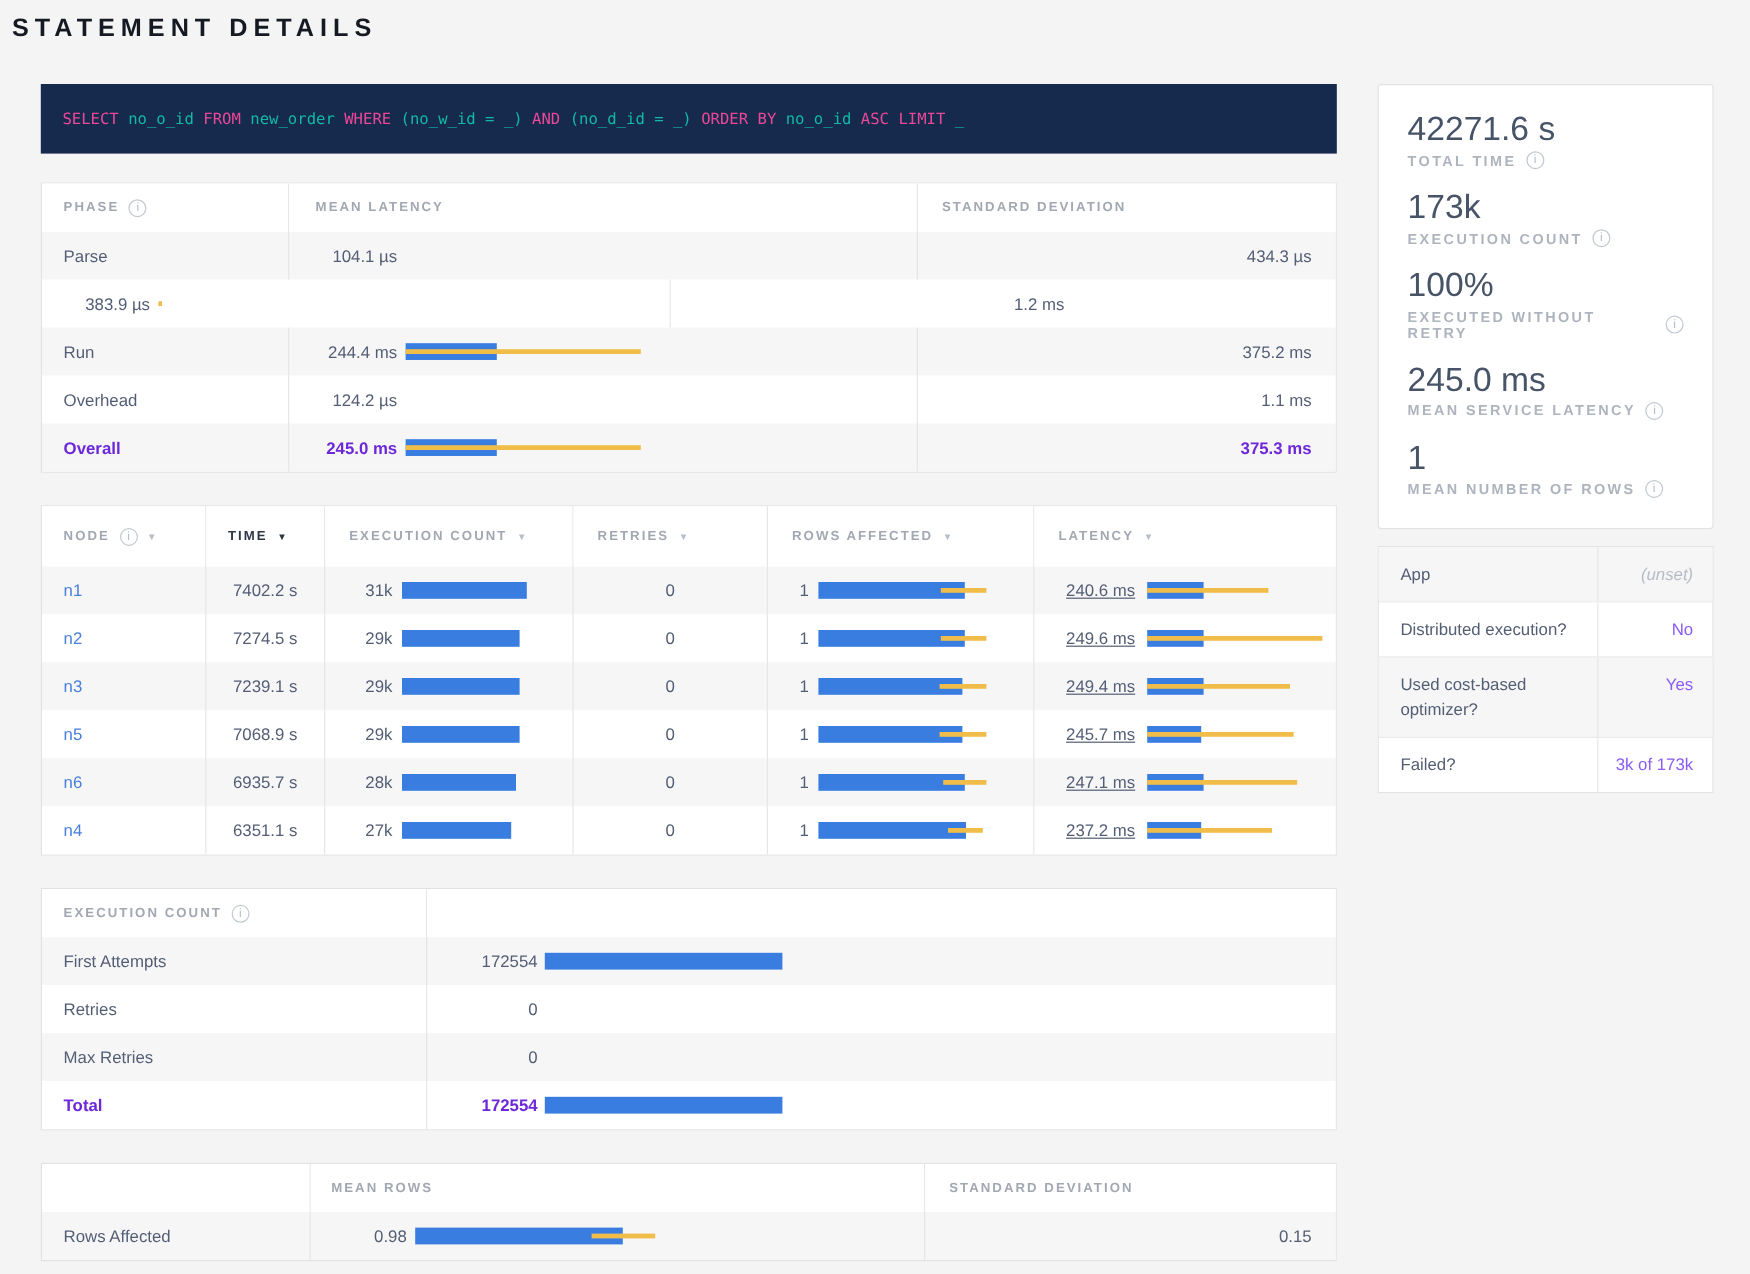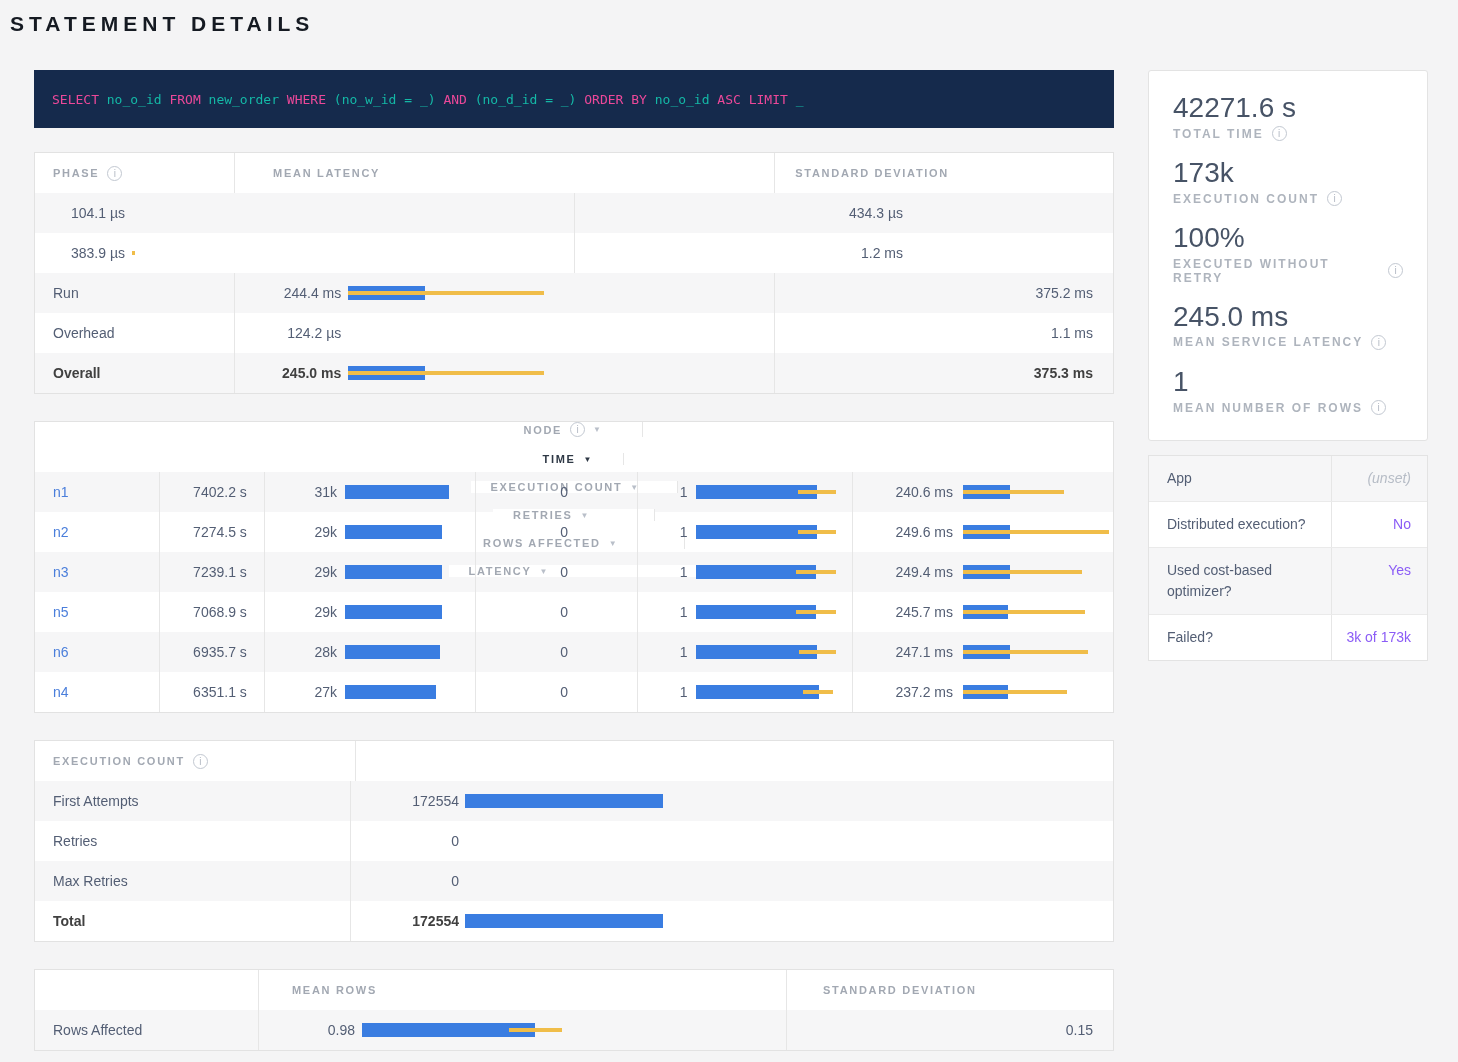--- a/index.html
+++ b/index.html
@@ -24,31 +24,31 @@
     height: 58px; background: #152a4c; display: flex; align-items: center;
     padding: 0 18px; font-family: "DejaVu Sans Mono", monospace;
     font-size: 13px; white-space: pre; overflow: hidden;
   }
   .sql-box .kw { color: #ec4899; }
   .sql-box .id { color: #14b8a6; font-weight: normal; }
 
   
   .tbl { background: #fff; border: 1px solid #e2e2e2; margin-top: 24px; width: 1080px; }
   .tbl + .tbl { margin-top: 27px; }
-  .row { display: flex; align-items: center; height: 40px; background: #fff; gap: 16px; }
+  .row { display: flex; align-items: flex-end; height: 40px; background: #fff; }
   .tbody .row:nth-child(odd) { background: #f6f6f7; }
   .cell { display: flex; align-items: center; height: 100%; font-size: 14px; }
   .th {
     font-size: 11px; font-weight: 700; letter-spacing: 1.7px;
     color: #a2a8b2; background: #fff !important;
   }
   .th-active, .th-active .sort-arrow { color: #2e3845 !important; }
   .sort-arrow { font-size: 8px; color: #b9bfc9; margin-left: 8px; }
   .br { border-right: 1px solid #e6e6e6; }
-  .bold { font-weight: 700; color: #404040; }
+  .bold { font-weight: 700; color: #6d28d9; }
   .num-right { text-align: right; display: inline-block; }
   .link { color: #4a7edb; cursor: pointer; text-decoration: none; }
   .right-align { justify-content: flex-end; }
 
   
   .info {
     display: inline-flex; align-items: center; justify-content: center;
     width: 15px; height: 15px; min-width: 15px; border-radius: 50%;
     border: 1px solid #c2c8d1; color: #b4bac4; font-size: 10px;
     font-style: normal; margin-left: 8px; font-weight: 400; letter-spacing: 0;
@@ -68,30 +68,30 @@
 
   
   .pt-c1 { width: 206px; padding-left: 18px; }
   .pt-c2 { width: 523px; }
   .pt-c2 .num-right { width: 90px; }
   .pt-c3 { width: 349px; padding-right: 20px; border-left: 1px solid #e6e6e6; }
   .pt-h2 { padding-left: 22px; }
   .pt-h3 { padding-left: 20px; padding-right: 0; justify-content: flex-start; }
 
   
-  .nt-header { height: 50px; flex-direction: column; }
+  .nt-header { height: 50px; }
   .nt-c1 { width: 137px; padding-left: 18px; }
   .nt-c2 { width: 99px; justify-content: center; }
   .nt-c3 { width: 207px; }
   .nt-c3 .num-right { width: 56px; }
   .nt-c4 { width: 162px; justify-content: center; }
   .nt-c5 { width: 222px; }
   .nt-c5 .num-right { width: 34px; }
   .nt-c6 { width: 251px; }
-  .nt-c6 .num-right { width: 84px; }
+  .nt-c6 .num-right { width: 84px; text-decoration: underline; }
   .nt-h2 { justify-content: flex-start; padding-left: 18px; }
   .nt-h3 { padding-left: 20px; }
   .nt-h4 { justify-content: flex-start; padding-left: 20px; }
   .nt-h5 { padding-left: 20px; }
   .nt-h6 { padding-left: 20px; }
 
   
   .et-c1 { width: 321px; padding-left: 18px; }
   .et-c2 { flex: 1; }
   .et-c2 .num-right { width: 92px; }
@@ -146,20 +146,21 @@
         <div class="row">
           <div class="cell th br pt-c1">
             <span>PHASE</span>
             <i class="info">i</i>
           </div>
           <div class="cell th pt-c2 pt-h2">MEAN LATENCY</div>
           <div class="cell th pt-c3 pt-h3">STANDARD DEVIATION</div>
         </div>
         <div class="tbody">
           <div class="row">
+            <div class="cell br pt-c1">Parse</div>
             <div class="cell pt-c2">
               <span class="num-right">104.1 µs</span>
               <span class="bar bar-w196"></span>
             </div>
             <div class="cell pt-c3 right-align">434.3 µs</div>
           </div>
           <div class="row">
             <div class="cell pt-c2">
               <span class="num-right">383.9 µs</span>
               <span class="bar bar-w196">

